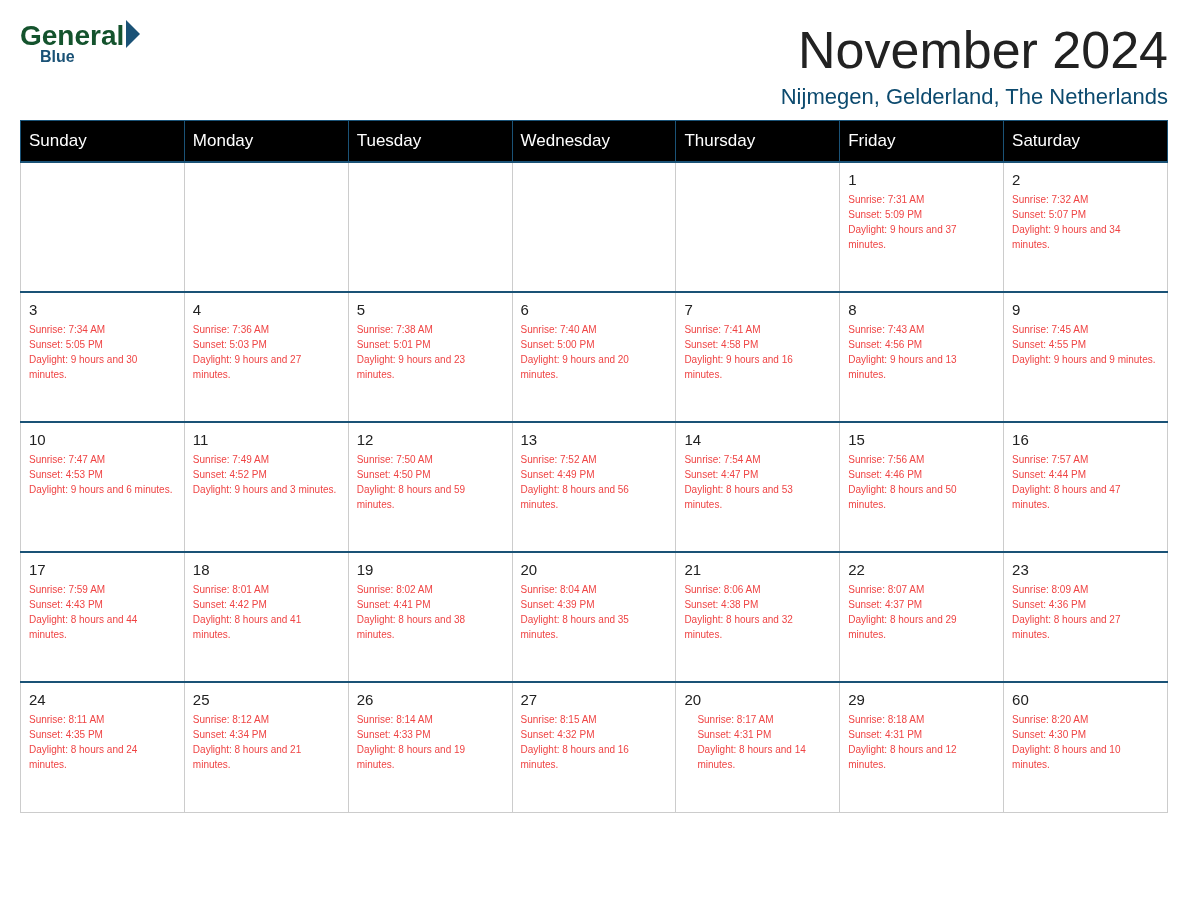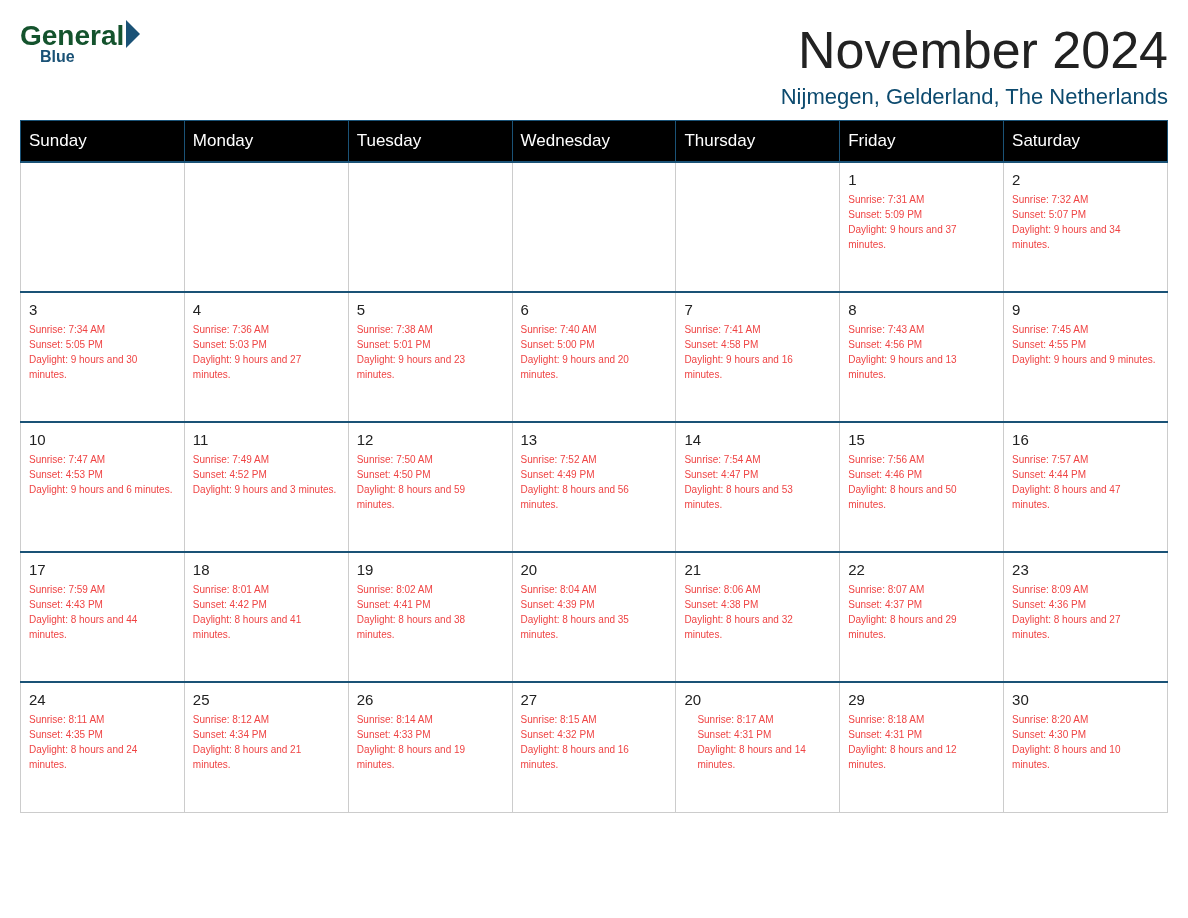--- a/index.html
+++ b/index.html
@@ -316,20 +316,20 @@
 Sunset: 4:31 PM
 Daylight: 8 hours and 14 minutes.</div>
         </td>
         <td>
           <span class="day-number">29</span>
           <div class="day-info" style="white-space: pre-line;">Sunrise: 8:18 AM
 Sunset: 4:31 PM
 Daylight: 8 hours and 12 minutes.</div>
         </td>
         <td>
-          <span class="day-number">30</span>
+          <span class="day-number">60</span>
           <div class="day-info" style="white-space: pre-line;">Sunrise: 8:20 AM
 Sunset: 4:30 PM
 Daylight: 8 hours and 10 minutes.</div>
         </td>
       </tr>
     </tbody>
 </table>
 
 </body></html>

